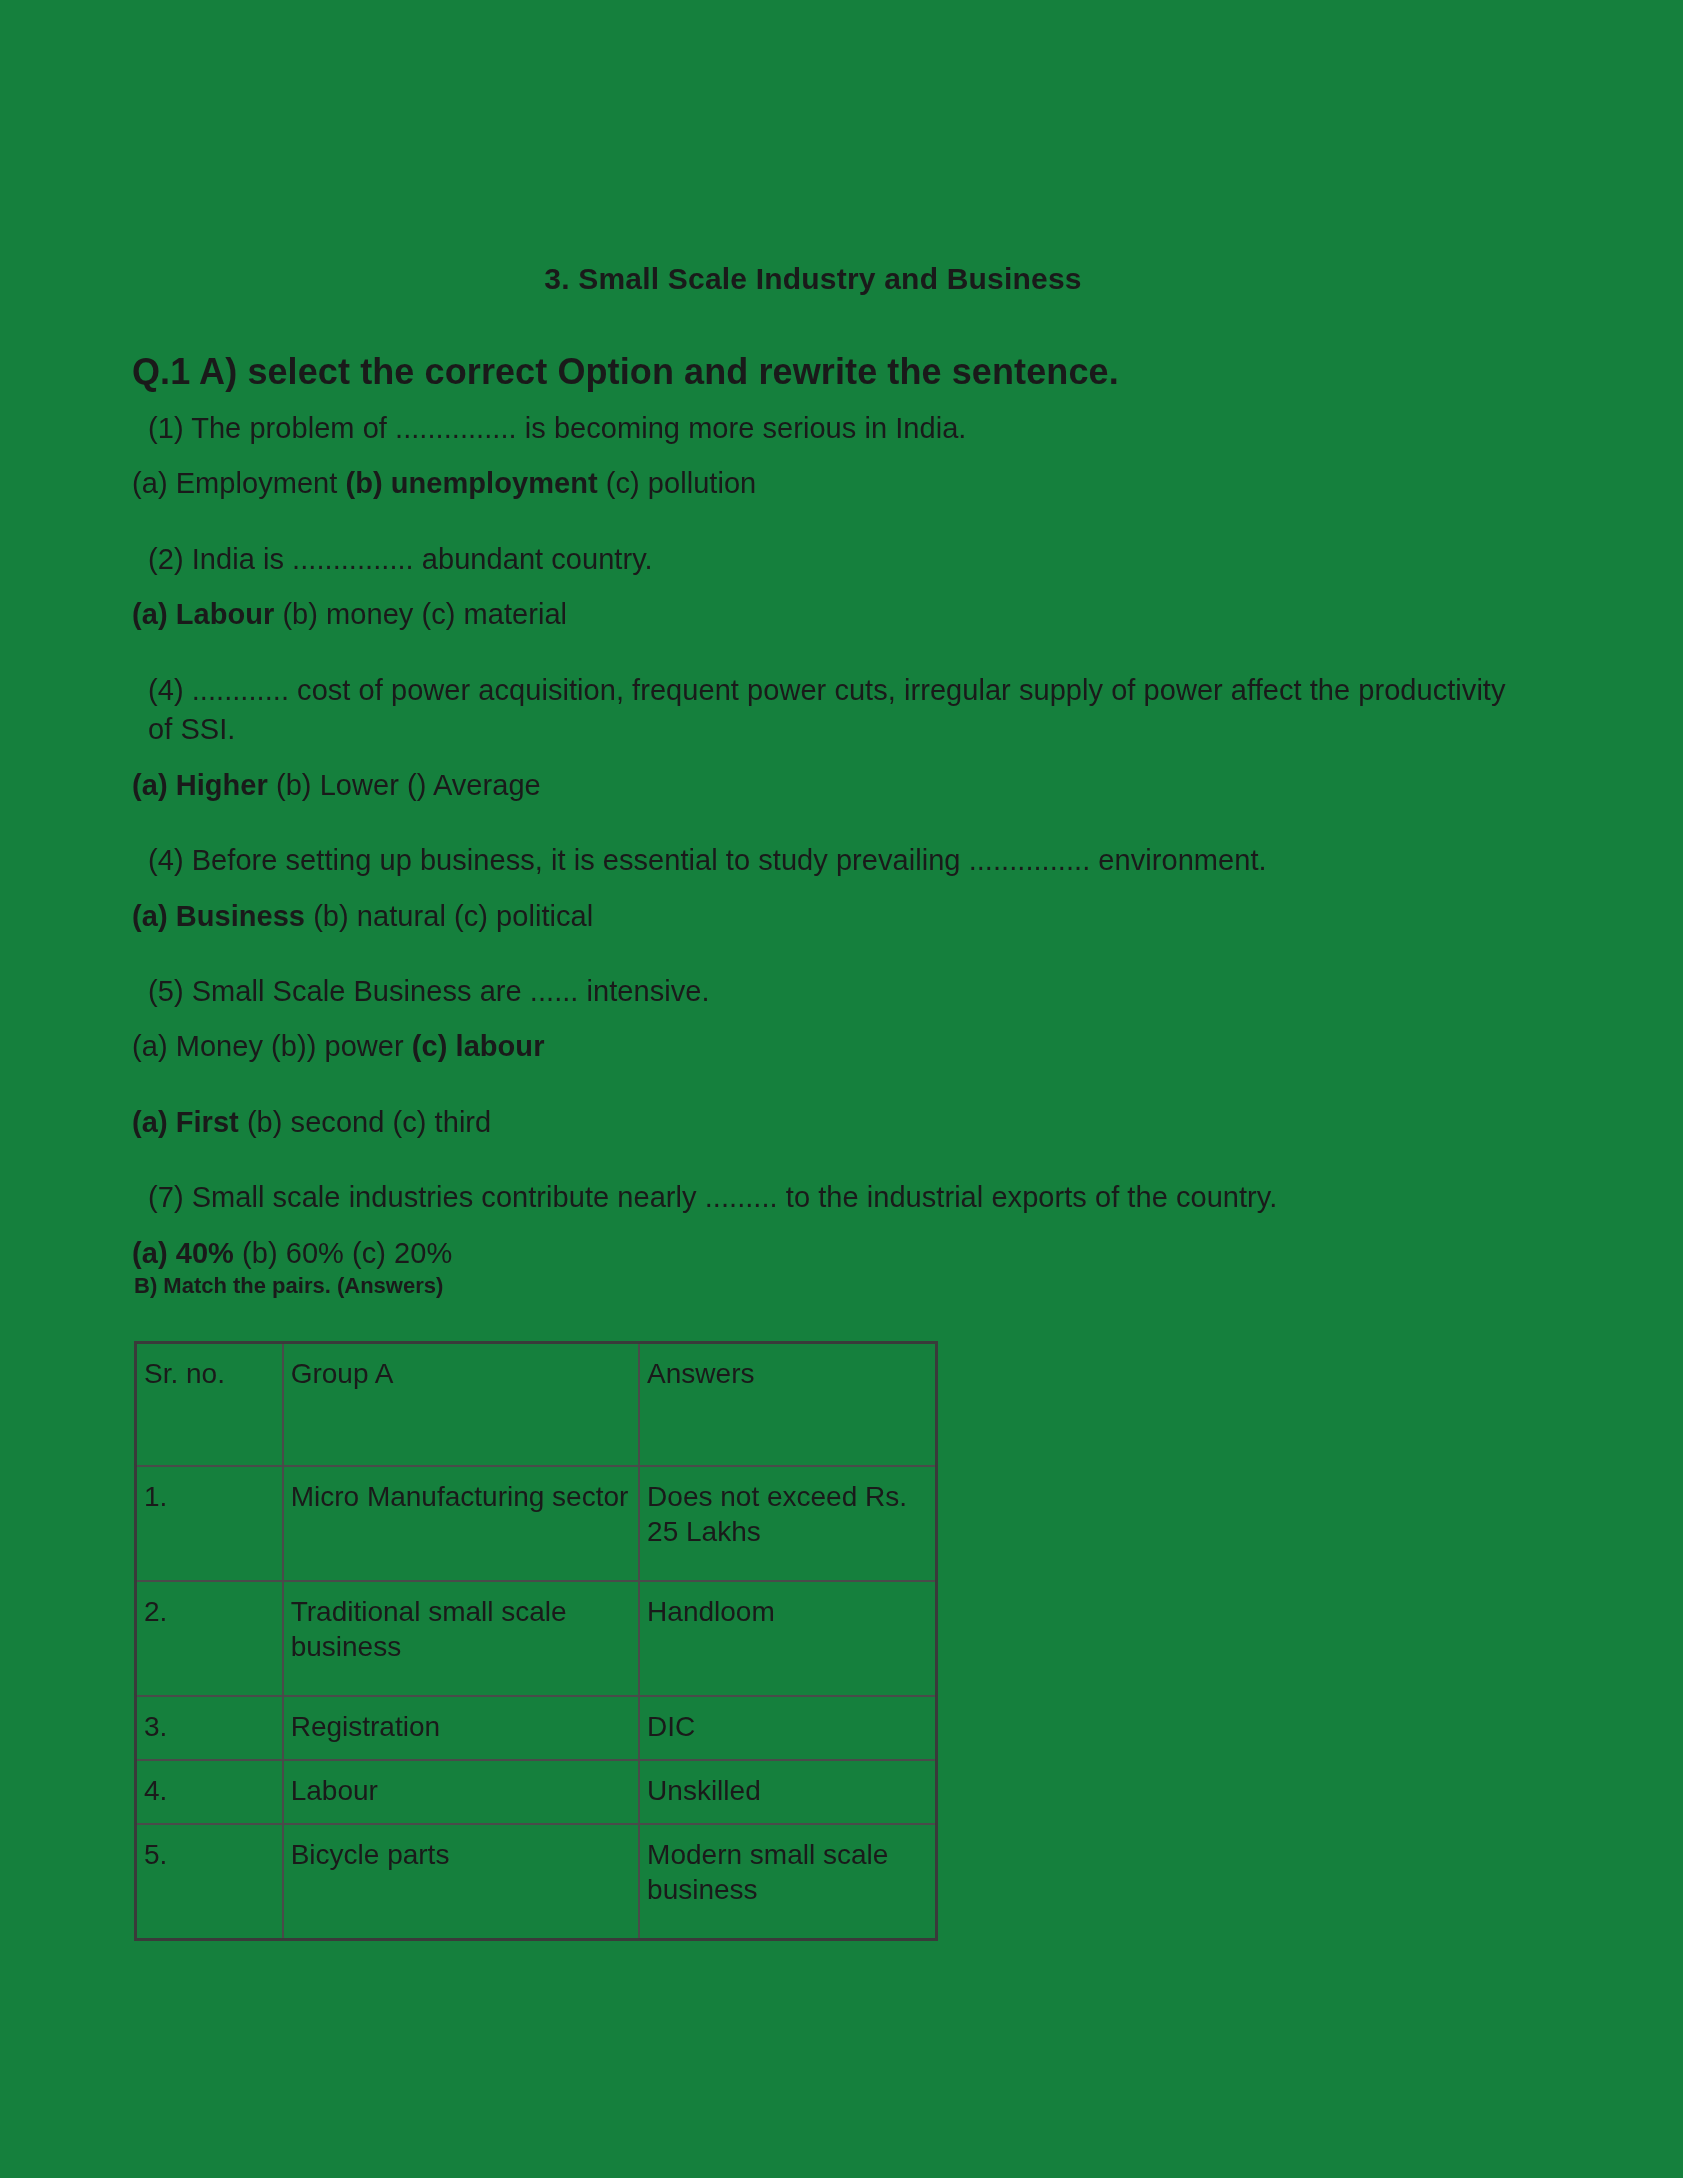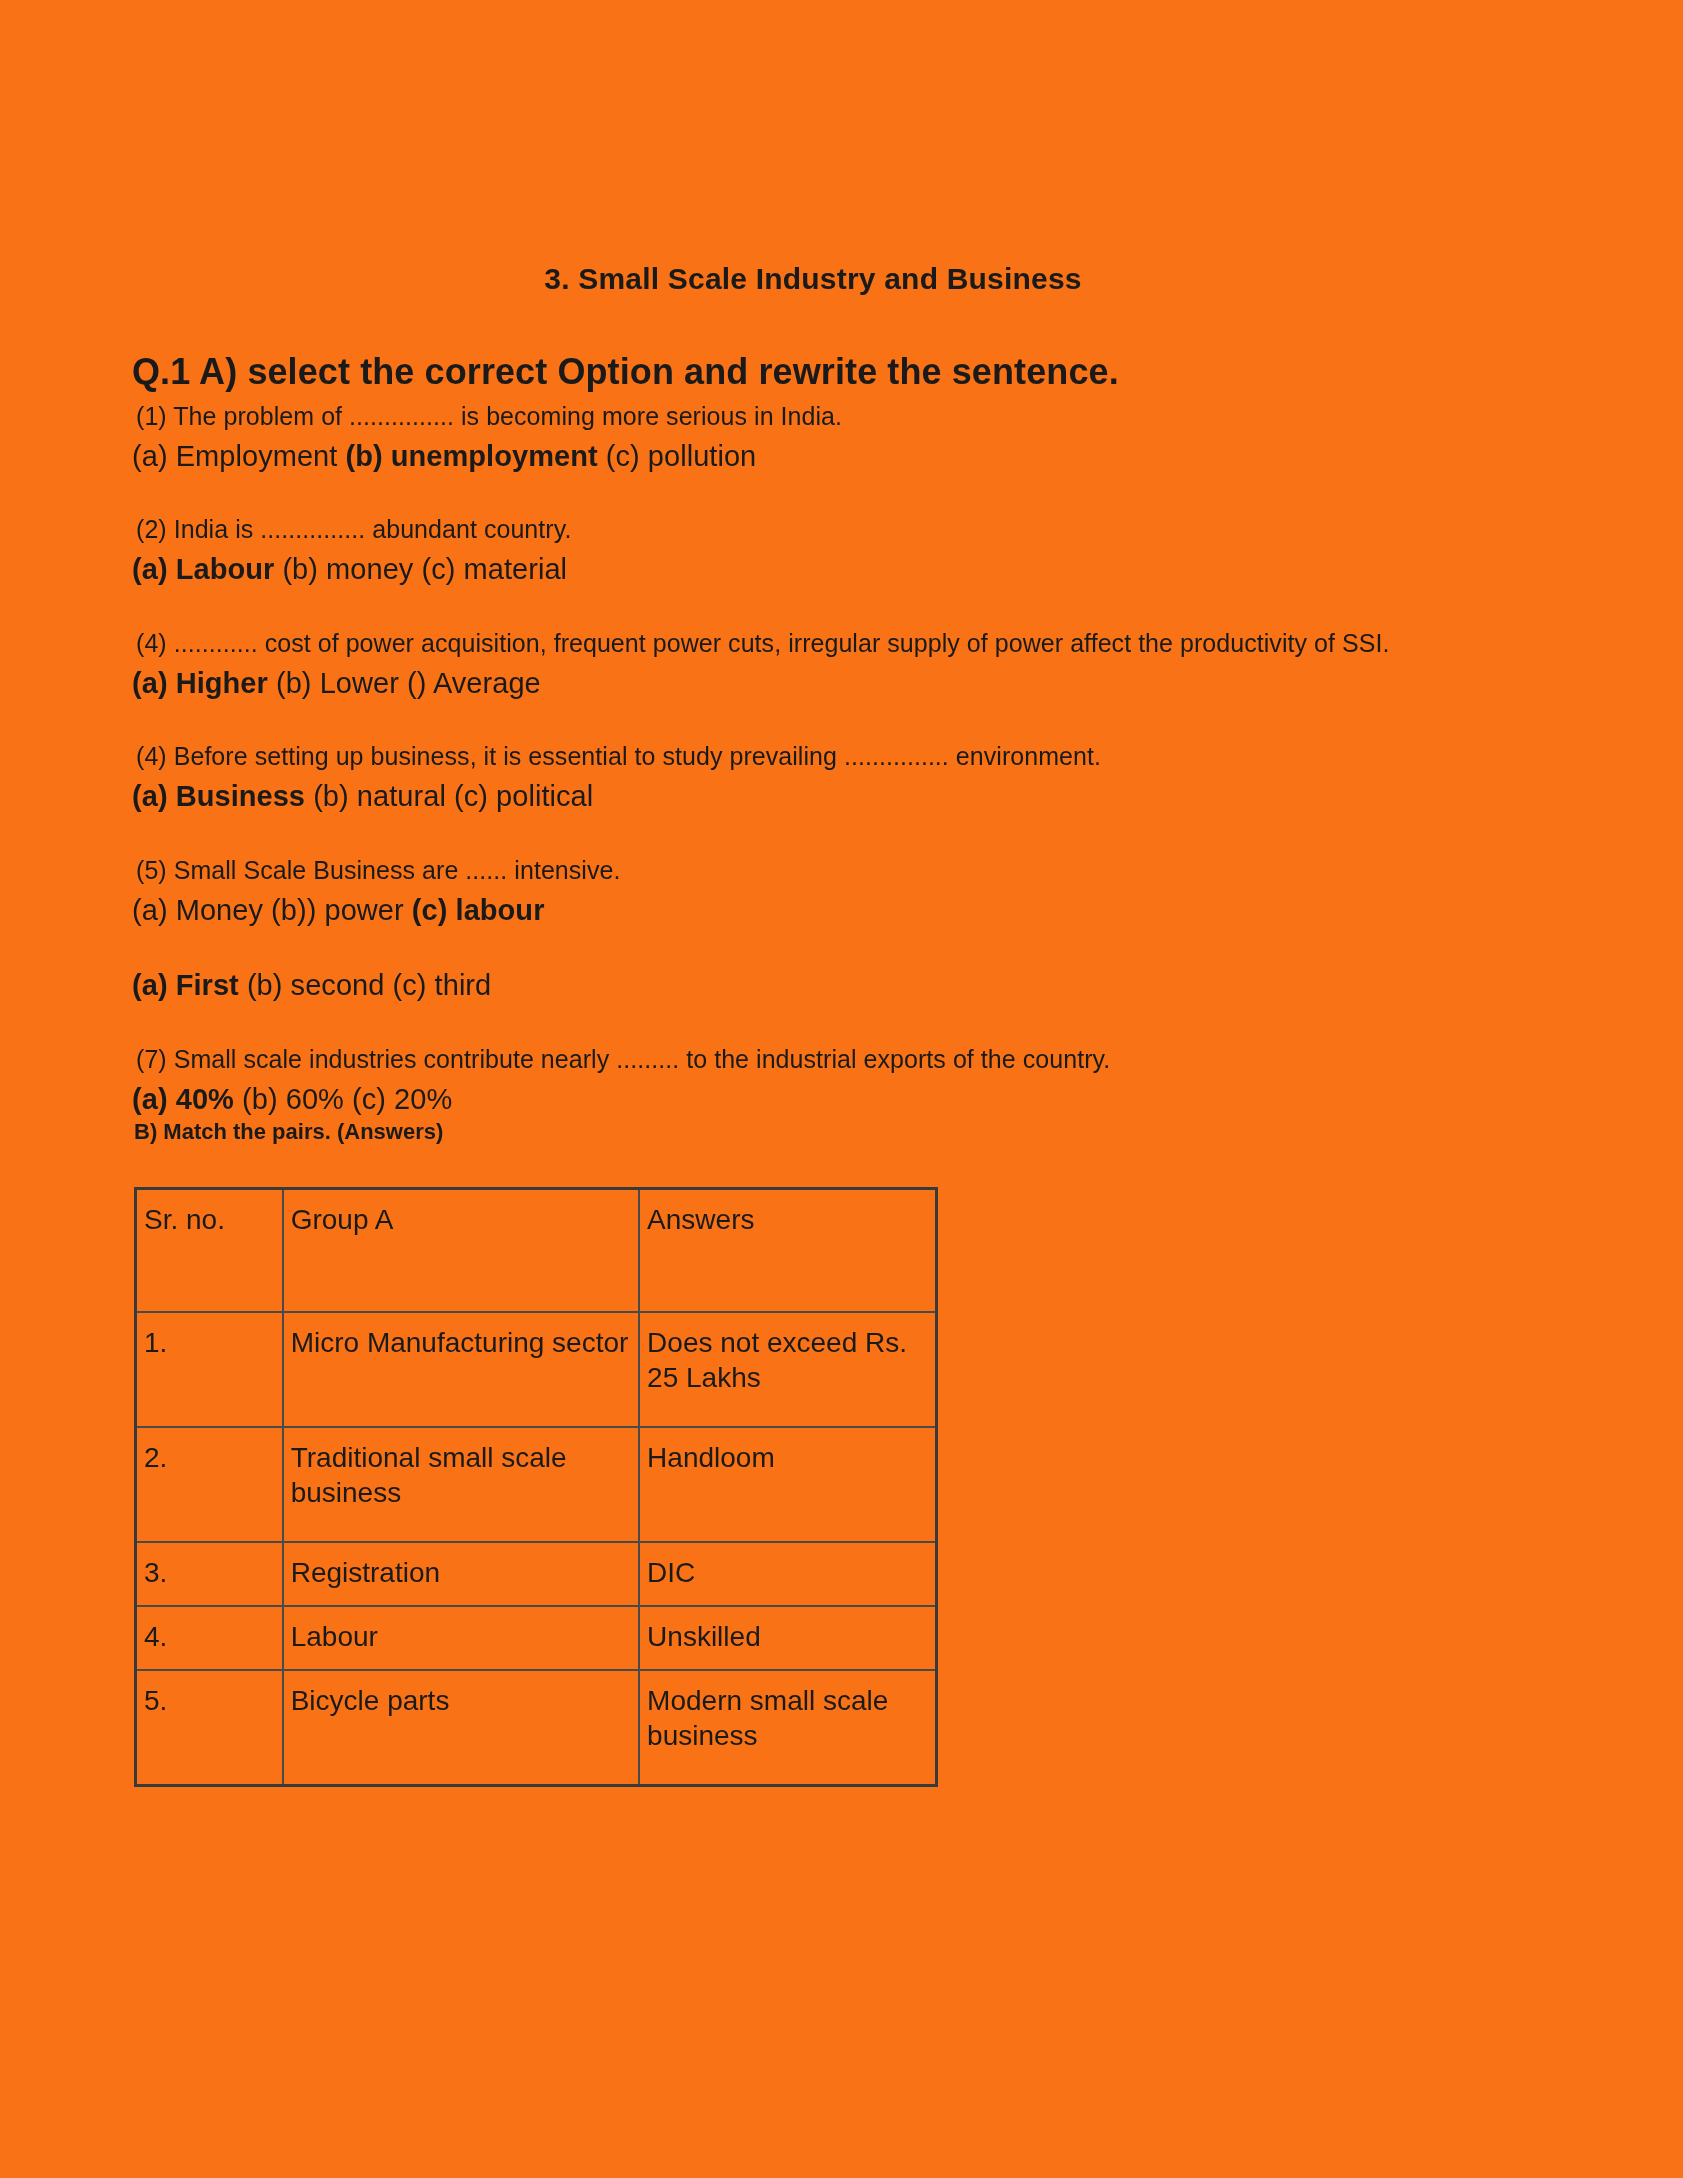--- a/index.html
+++ b/index.html
@@ -11,21 +11,21 @@
     width: 1683px;
     height: 2178px;
     font-family: "Liberation Sans", sans-serif;
     color: #1a1a1a;
     overflow: hidden;
   }
   .page {
     position: relative;
     width: 1683px;
     height: 2178px;
-    background: #f97316;
+    background: #15803d;
     box-sizing: border-box;
     text-decoration: underline;
   }
   .sheet {
     position: absolute;
     left: 0;
     top: 0;
     width: 1683px;
     height: 2178px;
     padding: 262px 149px 0 132px;
@@ -45,23 +45,23 @@
     margin: 0 0 6px 0;
     letter-spacing: 0.1px;
   }
   .q-block {
     margin: 0 0 36px 0;
   }
   .q-block:last-of-type {
     margin-bottom: 0;
   }
   .q-line {
-    font-size: 25px;
+    font-size: 29px;
     line-height: 1.36;
-    margin: 4px;
+    margin: 16px;
     letter-spacing: 0.05px;
   }
   .opt-line {
     font-size: 29px;
     line-height: 1.36;
     margin: 0;
     letter-spacing: 0.05px;
   }
   .opt-line b {
     font-weight: bold;

